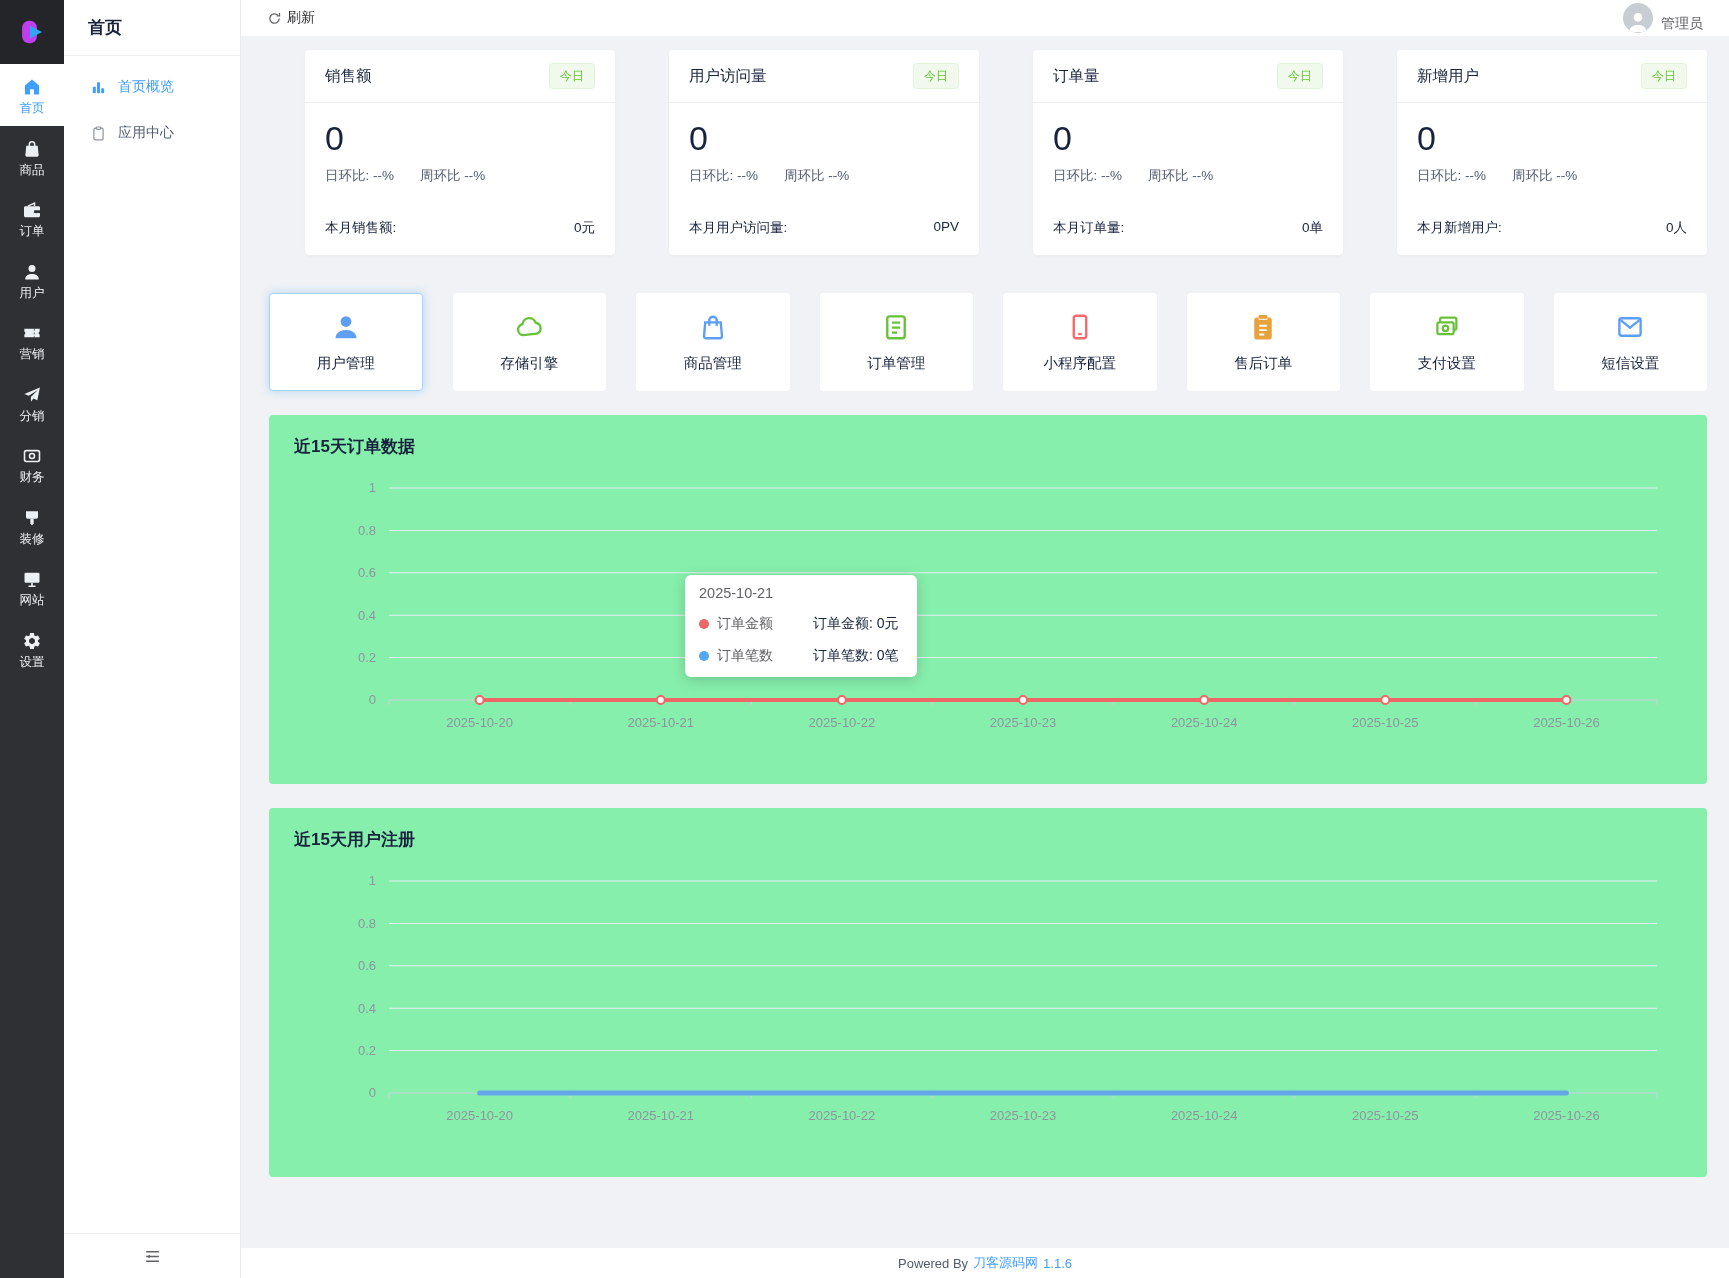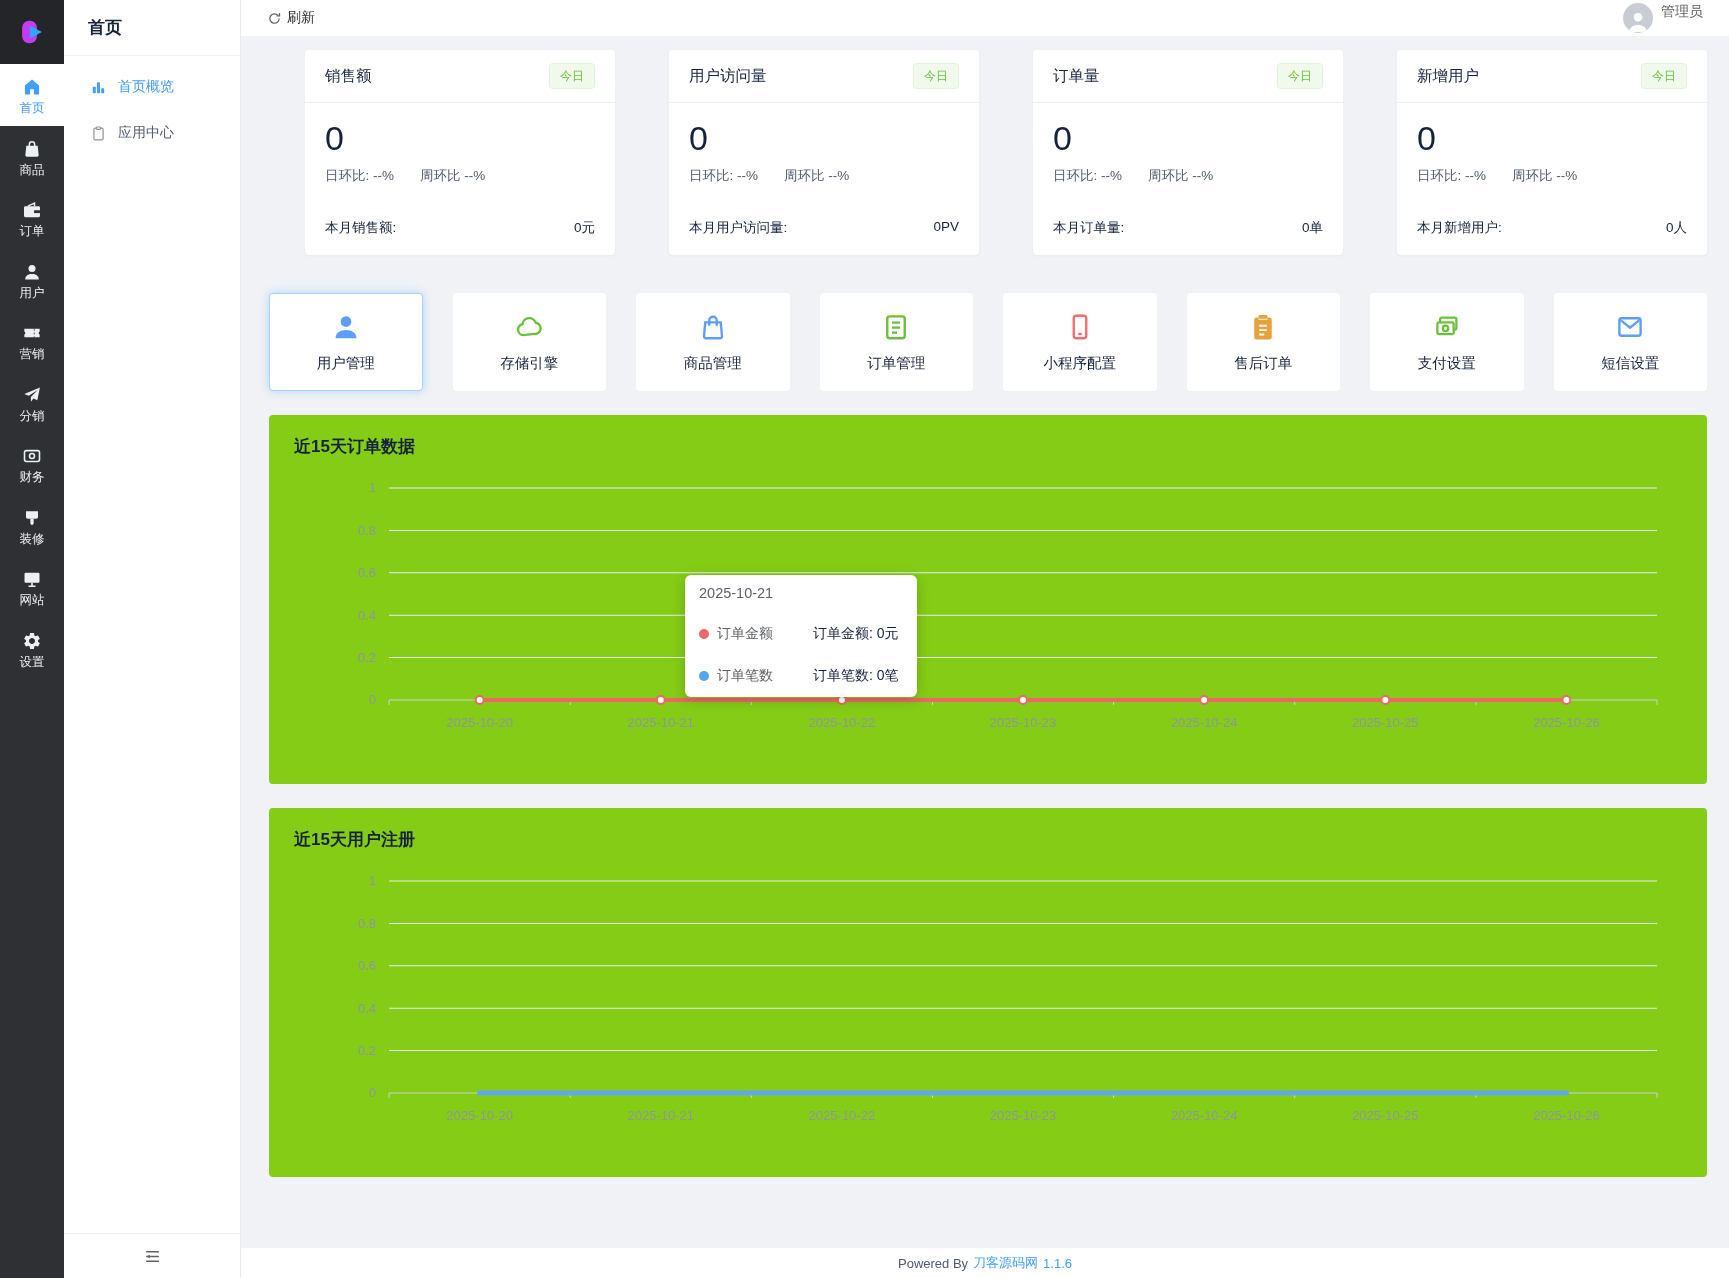--- a/index.html
+++ b/index.html
@@ -26,21 +26,21 @@
                 font-size:14px;color:#515a6e;cursor:pointer;}
   .submenu-item.active{color:#409eff;}
   .subbar-foot{height:44px;border-top:1px solid #f0f0f0;display:flex;align-items:center;
                justify-content:center;color:#606266;cursor:pointer;}
 
   
   .main{flex:1;display:flex;flex-direction:column;min-width:0;}
   .topbar{height:36px;background:#fff;display:flex;align-items:center;
           justify-content:space-between;padding:0 26px;flex-shrink:0;}
   .refresh-btn{display:flex;align-items:center;gap:5px;font-size:14px;color:#303133;cursor:pointer;}
-  .user{display:flex;align-items:flex-start;gap:8px;cursor:pointer;}
+  .user{display:flex;align-items:flex-end;gap:8px;cursor:pointer;}
   .avatar{width:30px;height:30px;border-radius:50%;background:#c8cdd4;overflow:hidden;
           display:flex;align-items:flex-end;justify-content:center;}
   .user-name{font-size:14px;color:#606266;}
 
   .content{flex:1;padding:14px 22px 0 28px;overflow:hidden;}
 
   
   .stats-row{display:flex;gap:18px;}
   .stat-card{flex:1;background:#fff;border-radius:4px;box-shadow:0 1px 3px rgba(0,0,0,.04);margin-left:36px;}
   .stat-head{display:flex;align-items:center;justify-content:space-between;
@@ -56,31 +56,31 @@
 
   
   .shortcut-row{display:flex;gap:30px;margin-top:38px;}
   .shortcut-card{flex:1;height:96px;background:#fff;border-radius:4px;cursor:pointer;
                  display:flex;flex-direction:column;align-items:center;justify-content:center;
                  gap:12px;border:1px solid transparent;}
   .shortcut-card.highlighted{border-color:#a6d2fe;box-shadow:0 0 10px rgba(64,158,255,.35);}
   .shortcut-label{font-size:14.5px;color:#17233d;}
 
   
-  .chart-panel{background:#84cc16;border-radius:4px;margin-top:24px;padding:20px 25px 12px;
+  .chart-panel{background:#86efac;border-radius:4px;margin-top:24px;padding:20px 25px 12px;
                position:relative;}
   .chart-title{margin:0;font-size:17px;font-weight:bold;color:#17233d;}
   .chart-body{margin-top:12px;}
   .ytick,.xtick{font-size:13px;fill:#8f959e;font-family:"Liberation Sans","DejaVu Sans",sans-serif;}
 
   .tooltip{position:absolute;left:416px;top:160px;background:#fff;border-radius:6px;
            box-shadow:0 3px 14px rgba(0,0,0,.18);padding:10px 18px 12px 14px;z-index:5;
            min-width:178px;}
   .tt-title{font-size:14.5px;color:#606266;margin-bottom:4px;}
-  .tt-row{display:flex;align-items:center;margin-top:24px;font-size:14px;color:#606266;}
+  .tt-row{display:flex;align-items:center;margin-top:14px;font-size:14px;color:#606266;}
   .tt-dot{width:10px;height:10px;border-radius:50%;margin-right:8px;flex-shrink:0;}
   .tt-name{width:74px;}
   .tt-val{font-weight:normal;color:#17233d;margin-left:22px;white-space:nowrap;}
 
   .footer{height:30px;background:#fff;display:flex;align-items:center;justify-content:center;
           font-size:13px;color:#515a6e;flex-shrink:0;}
   .footer a{color:#409eff;text-decoration:none;margin-left:5px;}
   .footer .ver{color:#409eff;margin-left:5px;text-align:center;}
 </style>
 </head>

